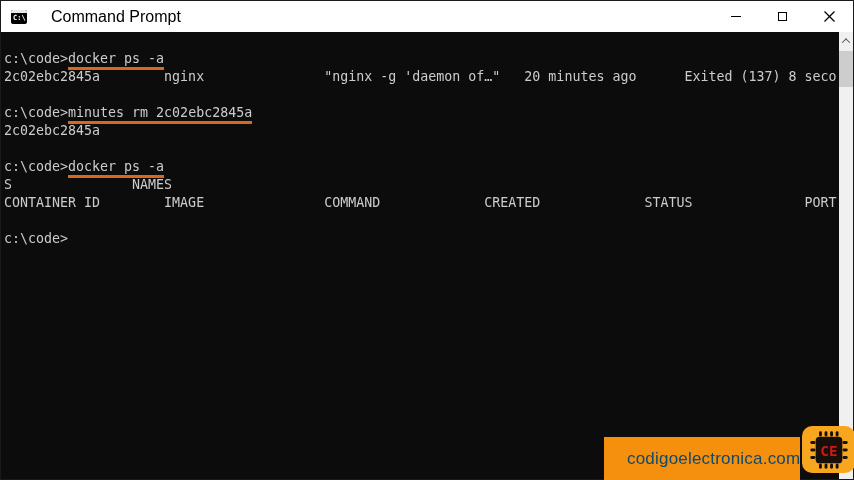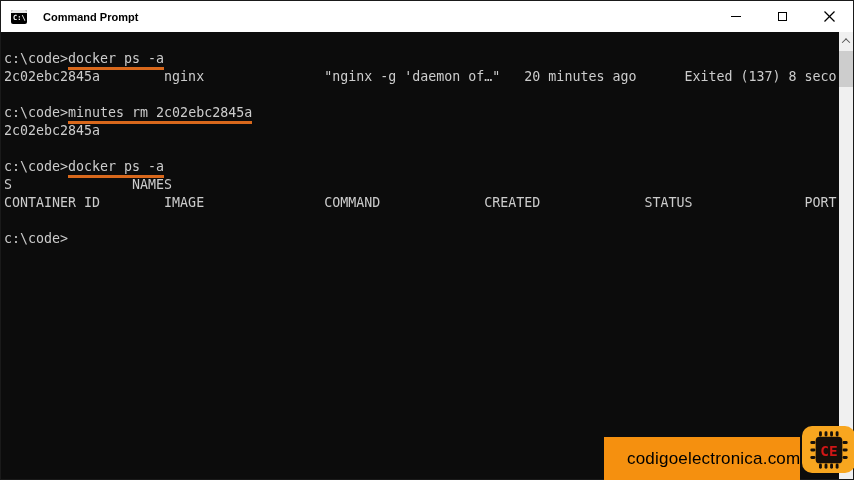--- a/index.html
+++ b/index.html
@@ -15,42 +15,42 @@
   .window{position:relative;width:854px;height:480px;background:var(--terminal-bg);
           border:1px solid #1a1a1a;font-family:"Liberation Sans",sans-serif;}
   
   .titlebar{position:absolute;left:0;top:0;width:100%;height:31px;background:var(--titlebar-bg);
             display:flex;align-items:center;}
   .app-icon{width:16px;height:14px;margin-left:10px;background:#000;border-radius:2px;
             position:relative;overflow:hidden;flex:0 0 auto;}
   .app-icon .bar{position:absolute;top:0;left:0;right:0;height:3px;background:#e8e8e8;}
   .app-icon .glyph{position:absolute;left:2px;top:4px;color:#fff;
             font:bold 7px "DejaVu Sans Mono",monospace;line-height:8px;}
-  .title{margin-left:16px;font-size:11px;color:var(--title-text);flex:1 1 auto;font-weight:bold;}
+  .title{margin-left:24px;font-size:16px;color:var(--title-text);flex:1 1 auto;}
   .controls{display:flex;height:31px;}
   .ctrl{width:47px;height:31px;display:flex;align-items:center;justify-content:center;}
   .glyph-min{width:10px;height:1px;background:#000;}
   .glyph-max{width:9px;height:9px;border:1px solid #000;}
   
   .screen{position:absolute;left:0;top:31px;right:0;bottom:0;background:var(--terminal-bg);padding-left:7px;}
   .term{position:absolute;left:3px;top:18px;}
   .term-line{height:18px;line-height:18px;white-space:pre;
              font-family:"DejaVu Sans Mono","Liberation Mono",monospace;
              font-size:13.3px;color:var(--terminal-text);}
   .term-line .u{border-bottom:3px solid var(--underline);padding-bottom:1px;}
   
   .scrollbar{position:absolute;top:0;right:0;width:14px;height:100%;background:var(--scrollbar-track);}
   .sb-up{position:absolute;top:0;left:0;width:14px;height:17px;display:flex;align-items:center;justify-content:center;}
   .chev{width:6px;height:6px;border-left:1.6px solid var(--scrollbar-arrow);
         border-top:1.6px solid var(--scrollbar-arrow);transform:rotate(45deg) translate(1px,1px);}
   .sb-thumb{position:absolute;top:19px;left:0;width:14px;height:36px;background:var(--scrollbar-thumb);}
   
   .wm-bar{position:absolute;left:603px;top:405px;width:196px;height:44px;background:var(--watermark-bar);
           display:flex;align-items:center;padding-left:23px;z-index:5;}
-  .wm-text{color:#000000;font-size:17px;letter-spacing:.2px;}
+  .wm-text{color:#0c4a6e;font-size:17px;letter-spacing:.2px;}
   .wm-badge{position:absolute;left:801px;top:394px;width:53px;height:47px;background:var(--watermark-badge);
             border-radius:10px;z-index:6;display:flex;align-items:center;justify-content:center;}
 </style>
 </head>
 <body>
 
 <div class="window">
 
   <div class="titlebar">
     <div class="app-icon">

